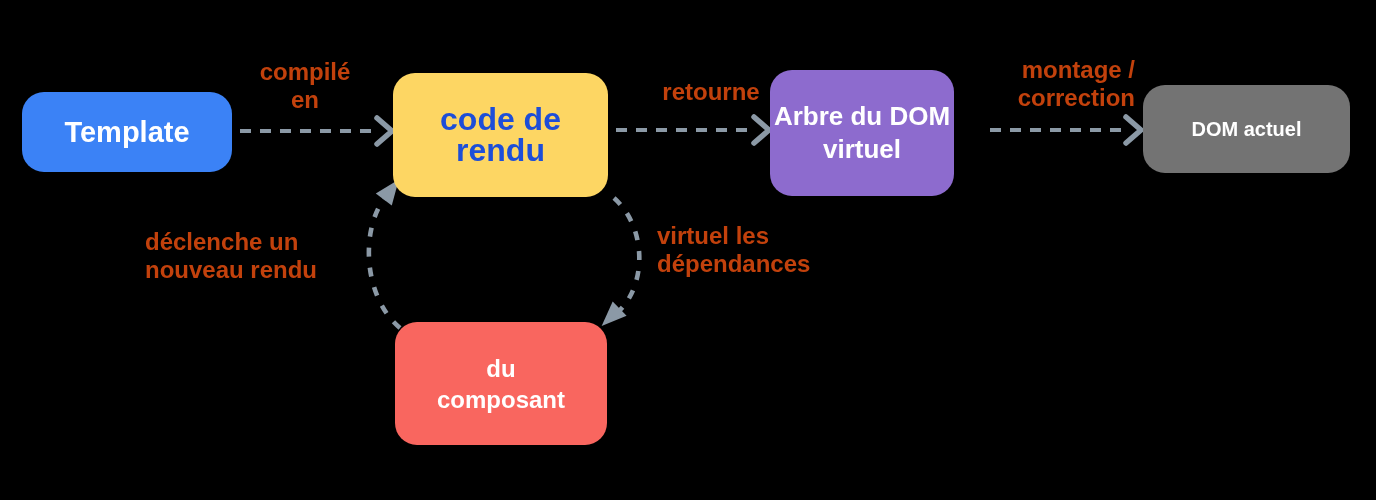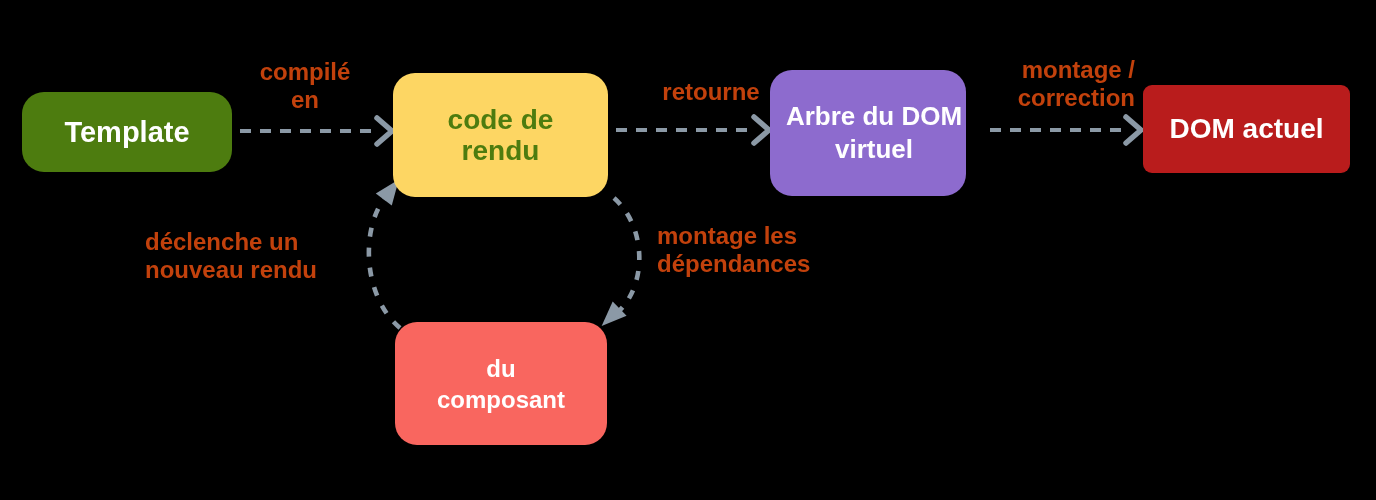--- a/index.html
+++ b/index.html
@@ -21,38 +21,37 @@
     align-items: center;
     justify-content: center;
     border-radius: 22px;
     font-weight: 700;
     text-align: center;
   }
   .node .line { display: block; }
 
   .node-template {
     left: 22px; top: 92px; width: 210px; height: 80px;
-    background: #4d7c0f; color: #ffffff;
+    background: #3b82f6; color: #ffffff;
     font-size: 29px;
   }
   .node-render-code {
     left: 393px; top: 73px; width: 215px; height: 124px;
-    background: #fdd663; color: #4d7c0f;
-    font-size: 28px; line-height: 31px;
+    background: #fdd663; color: #1d4ed8;
+    font-size: 32px; line-height: 31px;
   }
   .node-vdom {
     left: 770px; top: 70px; width: 184px; height: 126px;
     background: #8d6bce; color: #ffffff;
-    font-size: 26px; line-height: 33px; padding-left: 12px;
+    font-size: 26px; line-height: 33px;
   }
   .node-dom {
     left: 1143px; top: 85px; width: 207px; height: 88px;
-    background: #b91c1c; color: #ffffff;
-    font-size: 28px;
-    border-radius: 9px;
+    background: #737373; color: #ffffff;
+    font-size: 20px;
   }
   .node-state {
     left: 395px; top: 322px; width: 212px; height: 123px;
     background: #f9665f; color: #ffffff;
     font-size: 24px; line-height: 31px;
   }
 
   .edge-label {
     position: absolute;
     color: #c2410c;
@@ -151,17 +150,17 @@
     <div>montage /</div>
     <div>correction</div>
   </div>
 
   <div class="edge-label label-trigger">
     <div>déclenche un</div>
     <div>nouveau rendu</div>
   </div>
 
   <div class="edge-label label-track">
-    <div>montage les</div>
+    <div>virtuel les</div>
     <div>dépendances</div>
   </div>
 
 </div>
 
 </body></html>

